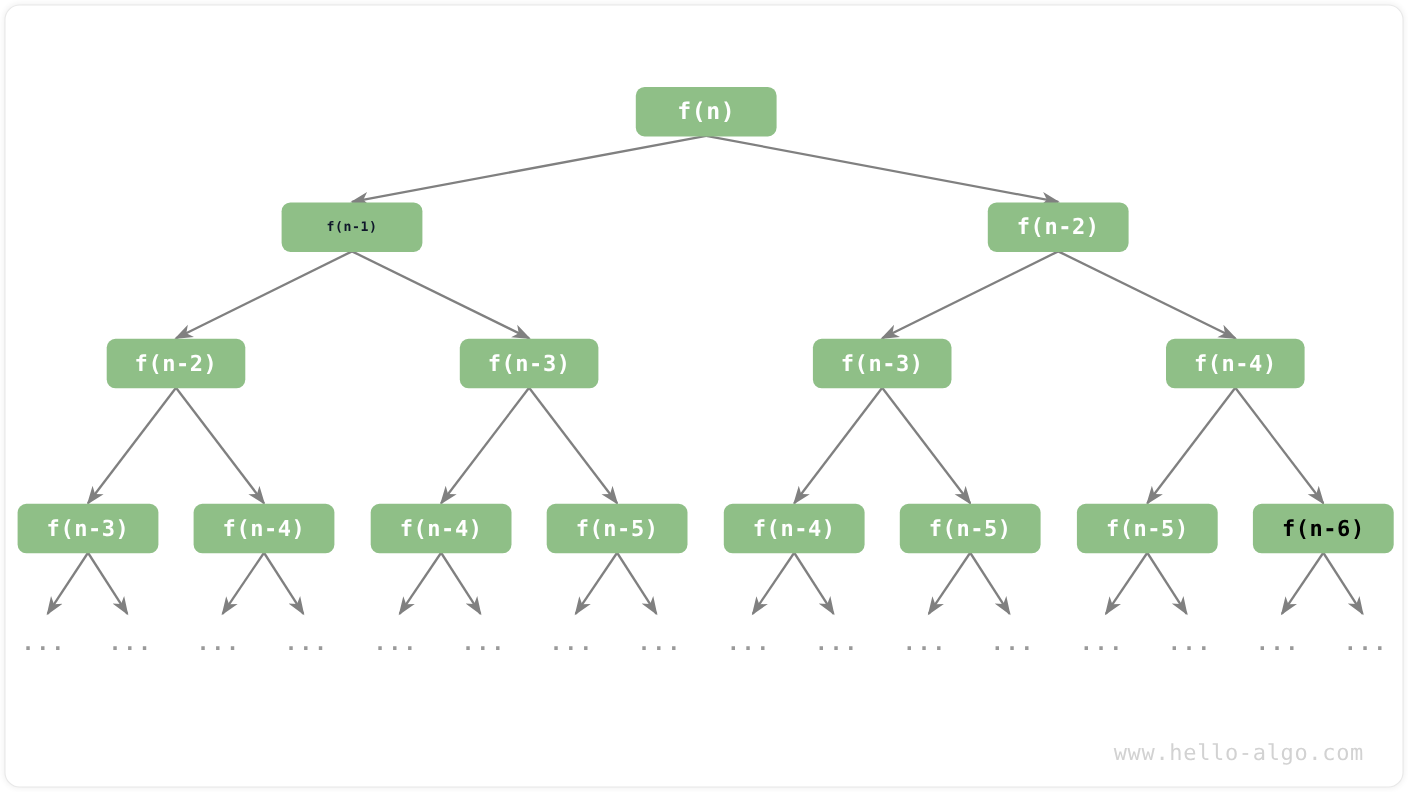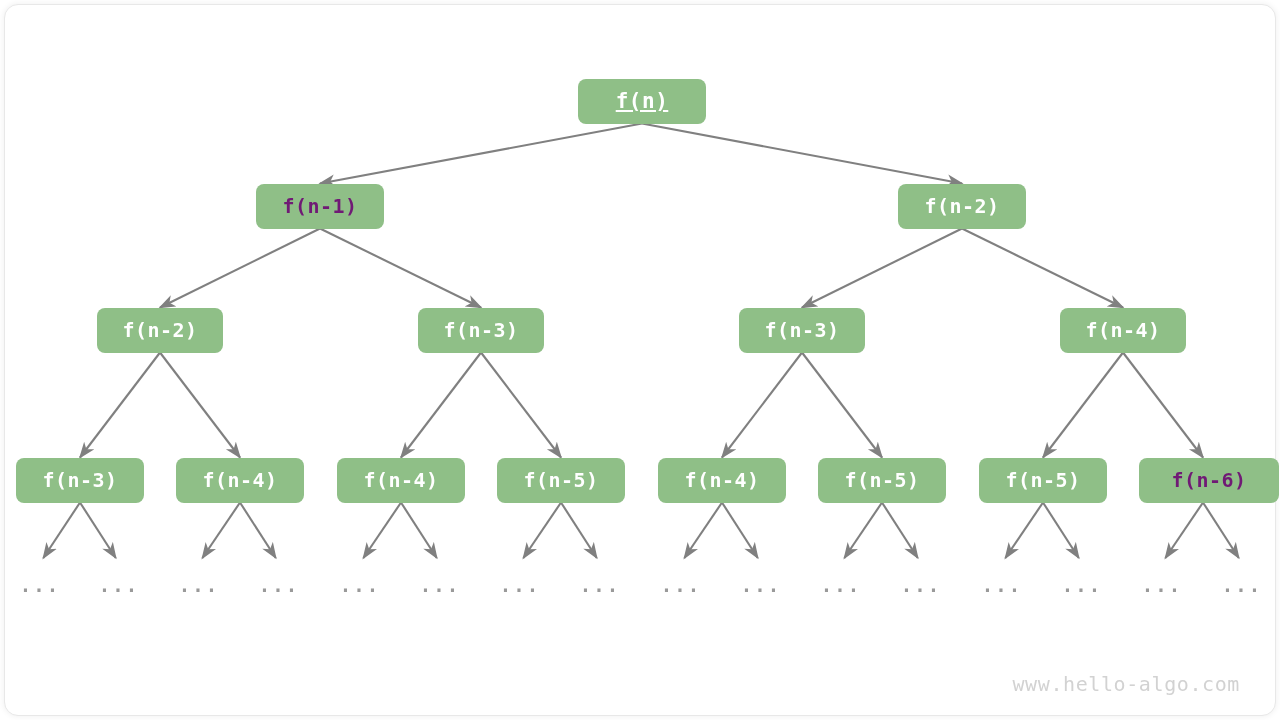--- a/index.html
+++ b/index.html
@@ -131,24 +131,24 @@
           <line x1="882" y1="502.5" x2="844.3659964545424" y2="558.0331027926875" stroke="#808080" stroke-width="2.1" marker-end="url(#arrowhead)"></line>
           <line x1="882" y1="502.5" x2="917.7491376294912" y2="557.9569955534414" stroke="#808080" stroke-width="2.1" marker-end="url(#arrowhead)"></line>
           <line x1="1043" y1="502.5" x2="1005.3659964545424" y2="558.0331027926875" stroke="#808080" stroke-width="2.1" marker-end="url(#arrowhead)"></line>
           <line x1="1043" y1="502.5" x2="1078.749137629491" y2="557.9569955534414" stroke="#808080" stroke-width="2.1" marker-end="url(#arrowhead)"></line>
           <line x1="1203" y1="502.5" x2="1165.3659964545423" y2="558.0331027926875" stroke="#808080" stroke-width="2.1" marker-end="url(#arrowhead)"></line>
           <line x1="1203" y1="502.5" x2="1238.749137629491" y2="557.9569955534414" stroke="#808080" stroke-width="2.1" marker-end="url(#arrowhead)"></line>
         </g>
     </svg>
 
     <div id="node-layer">
-        <div class="node" style="left: 578px; top: 78.5px; width: 128px; height: 45px; background: rgb(143, 191, 135); color: rgb(255, 255, 255); font-size: 21px; text-decoration: underline;">
+        <div class="node" style="left: 578px; top: 78.5px; width: 128px; height: 45px; background: rgb(143, 191, 135); color: rgb(255, 255, 255); font-size: 21px;">
           <span class="node-label">f(n)</span>
         </div>
-        <div class="node" style="left: 256px; top: 183.5px; width: 128px; height: 45px; background: rgb(143, 191, 135); color: #701a75; font-size: 20px;">
+        <div class="node" style="left: 256px; top: 183.5px; width: 128px; height: 45px; background: rgb(143, 191, 135); color: #0f172a; font-size: 12px;">
           <span class="node-label">f(n-1)</span>
         </div>
         <div class="node" style="left: 898px; top: 183.5px; width: 128px; height: 45px; background: rgb(143, 191, 135); color: rgb(255, 255, 255); font-size: 20px;">
           <span class="node-label">f(n-2)</span>
         </div>
         <div class="node" style="left: 97px; top: 307.5px; width: 126px; height: 45px; background: rgb(143, 191, 135); color: rgb(255, 255, 255); font-size: 20px;">
           <span class="node-label">f(n-2)</span>
         </div>
         <div class="node" style="left: 418px; top: 307.5px; width: 126px; height: 45px; background: rgb(143, 191, 135); color: rgb(255, 255, 255); font-size: 20px;">
           <span class="node-label">f(n-3)</span>
@@ -173,21 +173,21 @@
         </div>
         <div class="node" style="left: 658px; top: 457.5px; width: 128px; height: 45px; background: rgb(143, 191, 135); color: rgb(255, 255, 255); font-size: 20px;">
           <span class="node-label">f(n-4)</span>
         </div>
         <div class="node" style="left: 818px; top: 457.5px; width: 128px; height: 45px; background: rgb(143, 191, 135); color: rgb(255, 255, 255); font-size: 20px;">
           <span class="node-label">f(n-5)</span>
         </div>
         <div class="node" style="left: 979px; top: 457.5px; width: 128px; height: 45px; background: rgb(143, 191, 135); color: rgb(255, 255, 255); font-size: 20px;">
           <span class="node-label">f(n-5)</span>
         </div>
-        <div class="node" style="left: 1139px; top: 457.5px; width: 140px; height: 45px; background: rgb(143, 191, 135); color: #701a75; font-size: 20px;">
+        <div class="node" style="left: 1139px; top: 457.5px; width: 128px; height: 45px; background: rgb(143, 191, 135); color: #000000; font-size: 20px;">
           <span class="node-label">f(n-6)</span>
         </div>
       </div>
     <div id="ellipsis-layer">
         <div class="ellipsis" style="left: 40px; top: 585px; color: rgb(154, 154, 154);">...</div>
         <div class="ellipsis" style="left: 119px; top: 585px; color: rgb(154, 154, 154);">...</div>
         <div class="ellipsis" style="left: 199px; top: 585px; color: rgb(154, 154, 154);">...</div>
         <div class="ellipsis" style="left: 279px; top: 585px; color: rgb(154, 154, 154);">...</div>
         <div class="ellipsis" style="left: 360px; top: 585px; color: rgb(154, 154, 154);">...</div>
         <div class="ellipsis" style="left: 440px; top: 585px; color: rgb(154, 154, 154);">...</div>

